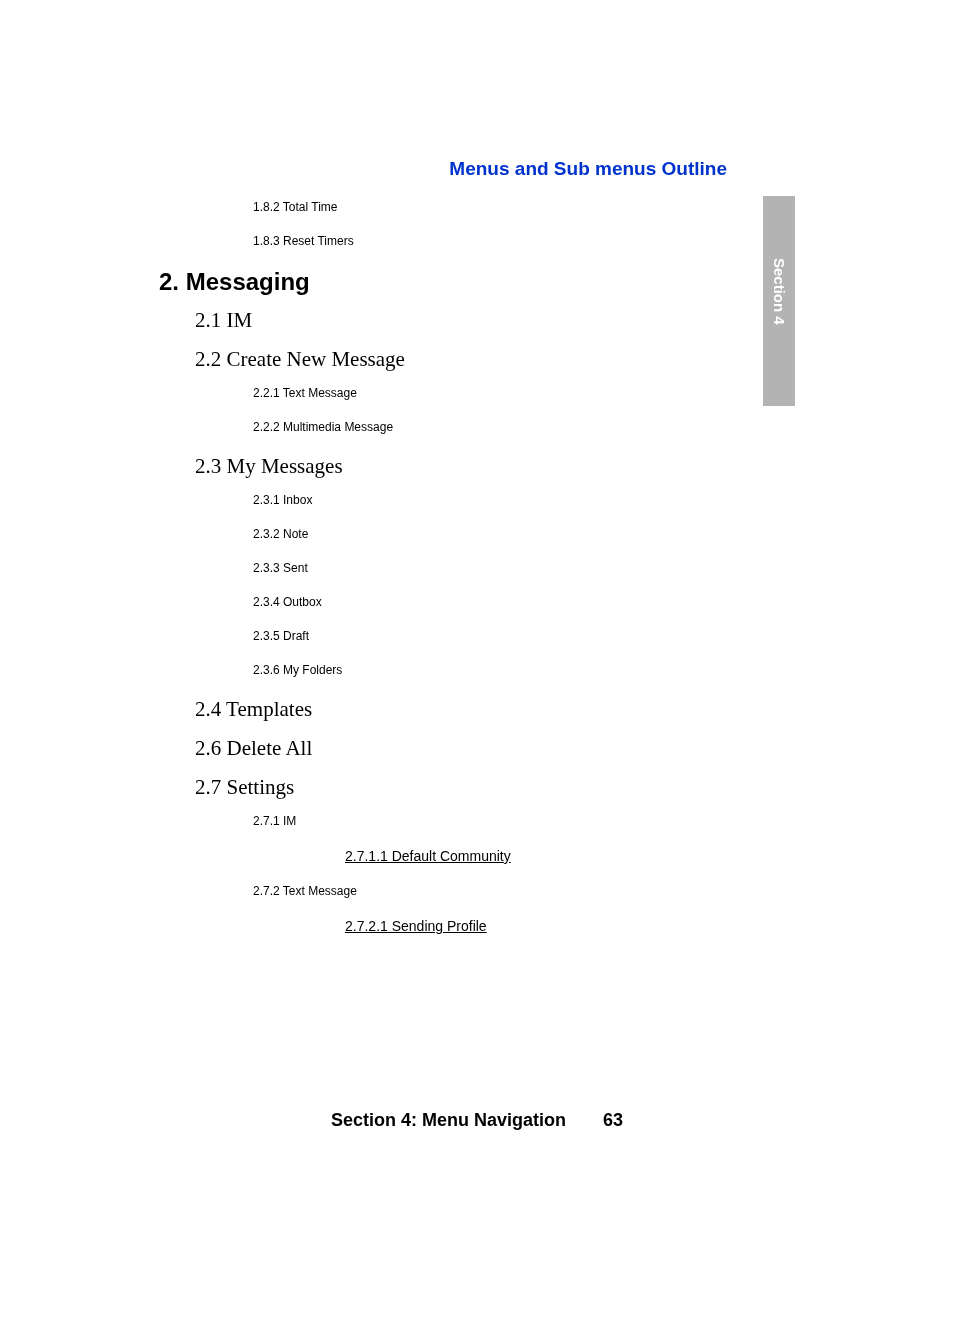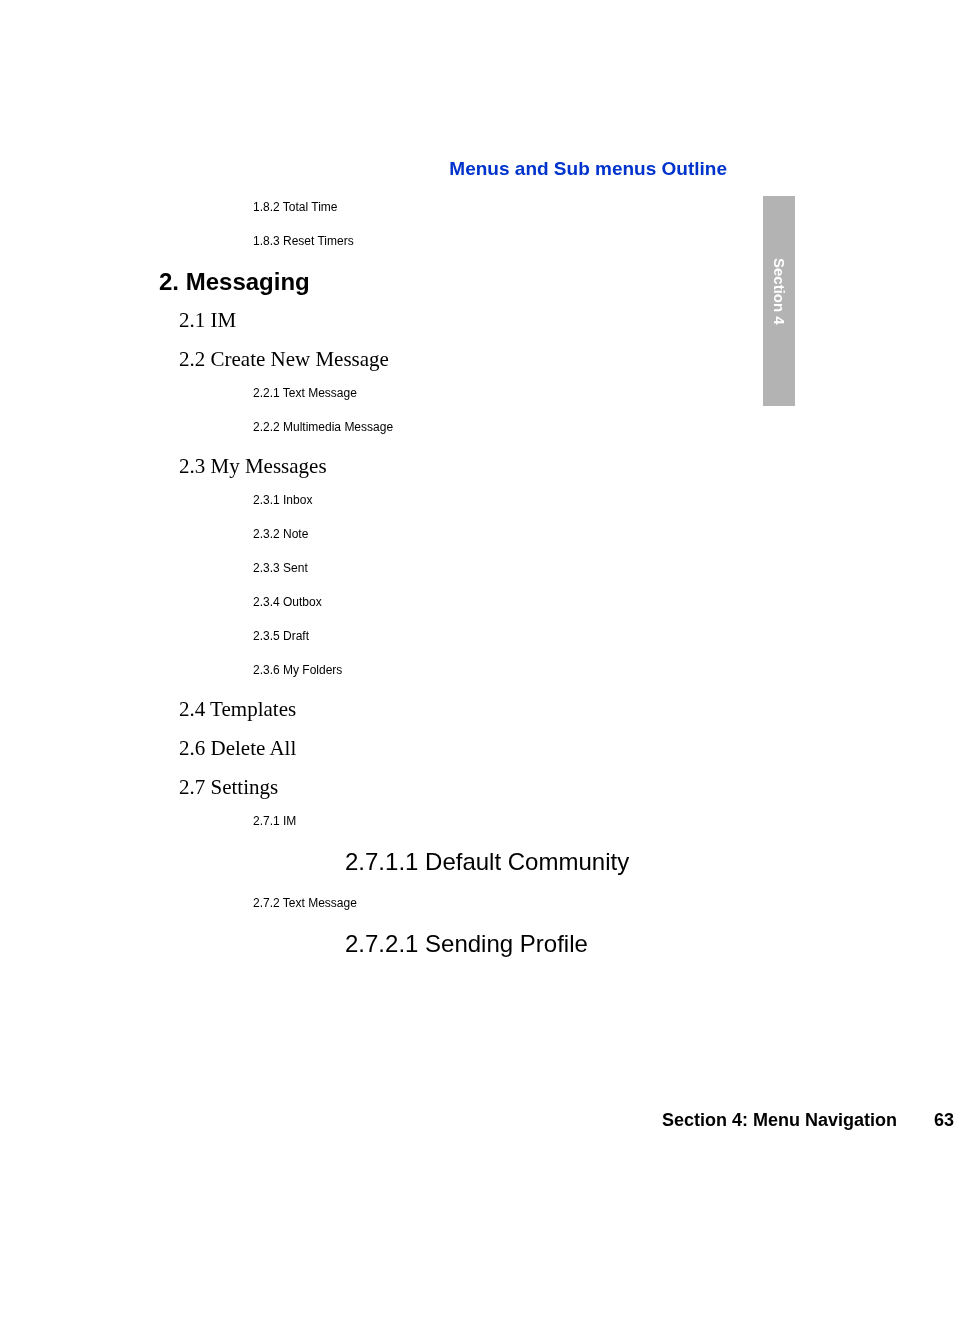--- a/index.html
+++ b/index.html
@@ -53,35 +53,36 @@
     .item-l1 {
       font-family: Arial, Helvetica, sans-serif;
       font-weight: bold;
       font-size: 24px;
       margin-top: 18px;
       margin-bottom: 12px;
     }
     .item-l2 {
       font-family: Georgia, 'Times New Roman', serif;
       font-size: 21px;
-      margin-left: 20px;
+      margin-left: 36px;
       margin-bottom: 14px;
     }
     .item-l4 {
       font-family: 'Century Gothic', 'Avant Garde', Arial, sans-serif;
-      font-size: 24px;
+      font-size: 14px;
       margin-left: 186px;
       margin-bottom: 20px;
+      text-decoration: underline;
     }
     .footer {
       position: absolute;
       bottom: 188px;
       left: 0;
       width: 954px;
-      text-align: right;
+      text-align: center;
       font-family: Arial, Helvetica, sans-serif;
       font-weight: bold;
       font-size: 18px;
     }
     .footer-pagenum {
       margin-left: 32px;
     }
   </style>
 </head>
 <body>

